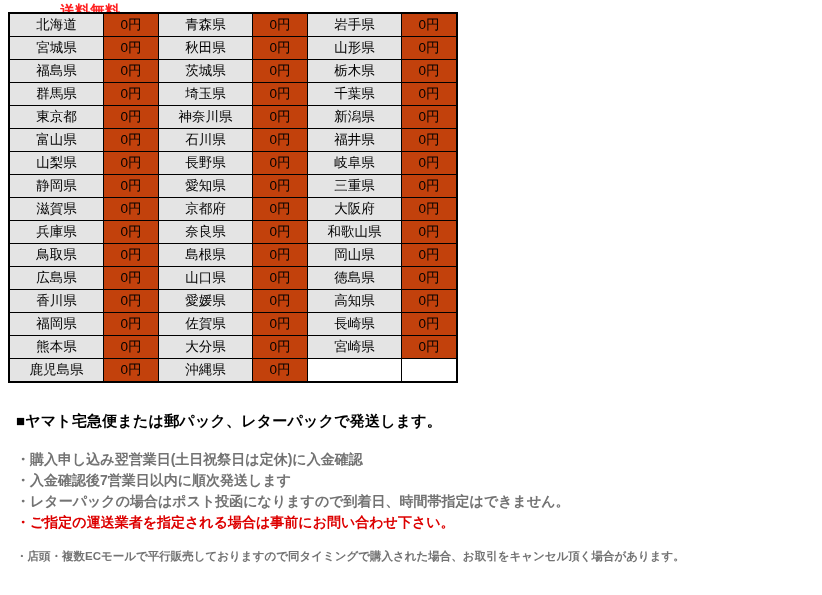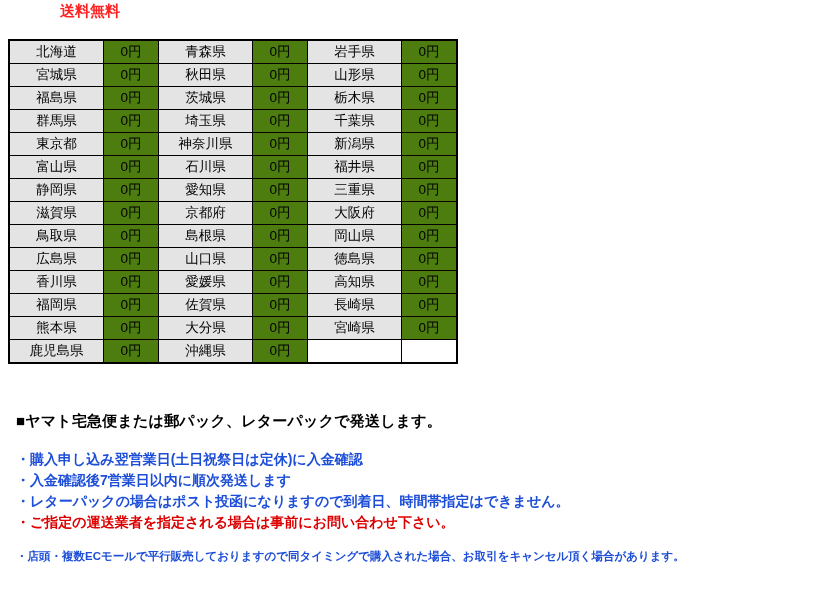--- a/index.html
+++ b/index.html
@@ -32,21 +32,21 @@
     font-weight: bold;
     color: #ff2222;
     letter-spacing: 0px;
     white-space: nowrap;
   }
 
   
   .table-wrap {
     position: absolute;
     left: 8px;
-    top: 39px;
+    top: 12px;
   }
   table.fee {
     border-collapse: collapse;
     border: 2px solid #000000;
     table-layout: fixed;
   }
   table.fee td {
     border: 1px solid #000000;
     height: 22px;
     font-size: 13.5px;
@@ -55,21 +55,21 @@
     white-space: nowrap;
   }
   td.pref {
     width: 89px;
     text-align: center;
     background: #e4e4e4;
   }
   td.fee-val {
     width: 50px;
     text-align: center;
-    background: #4d7c0f;
+    background: #c2410c;
   }
   td.empty {
     background: #ffffff;
   }
 
   
   .notes {
     position: absolute;
     left: 16px;
     top: 412px;
@@ -84,21 +84,21 @@
   }
   .bullet-list {
     margin: 0;
     padding: 0;
     list-style: none;
   }
   .bullet-list li {
     font-size: 14px;
     font-weight: bold;
     line-height: 21px;
-    color: #1d4ed8;
+    color: #737373;
     white-space: nowrap;
   }
   .bullet-list li.red {
     color: #dd0000;
   }
   .bullet-list li.small {
     font-size: 11.5px;
     font-weight: bold;
     line-height: 18px;
     margin-top: 14px;
@@ -156,33 +156,49 @@
           </tr>
           <tr>
             <td class="pref">富山県</td>
             <td class="fee-val">0円</td>
             <td class="pref">石川県</td>
             <td class="fee-val">0円</td>
             <td class="pref">福井県</td>
             <td class="fee-val">0円</td>
           </tr>
           <tr>
+            <td class="pref">山梨県</td>
+            <td class="fee-val">0円</td>
+            <td class="pref">長野県</td>
+            <td class="fee-val">0円</td>
+            <td class="pref">岐阜県</td>
+            <td class="fee-val">0円</td>
+          </tr>
+          <tr>
             <td class="pref">静岡県</td>
             <td class="fee-val">0円</td>
             <td class="pref">愛知県</td>
             <td class="fee-val">0円</td>
             <td class="pref">三重県</td>
             <td class="fee-val">0円</td>
           </tr>
           <tr>
             <td class="pref">滋賀県</td>
             <td class="fee-val">0円</td>
             <td class="pref">京都府</td>
             <td class="fee-val">0円</td>
             <td class="pref">大阪府</td>
+            <td class="fee-val">0円</td>
+          </tr>
+          <tr>
+            <td class="pref">兵庫県</td>
+            <td class="fee-val">0円</td>
+            <td class="pref">奈良県</td>
+            <td class="fee-val">0円</td>
+            <td class="pref">和歌山県</td>
             <td class="fee-val">0円</td>
           </tr>
           <tr>
             <td class="pref">鳥取県</td>
             <td class="fee-val">0円</td>
             <td class="pref">島根県</td>
             <td class="fee-val">0円</td>
             <td class="pref">岡山県</td>
             <td class="fee-val">0円</td>
           </tr>

